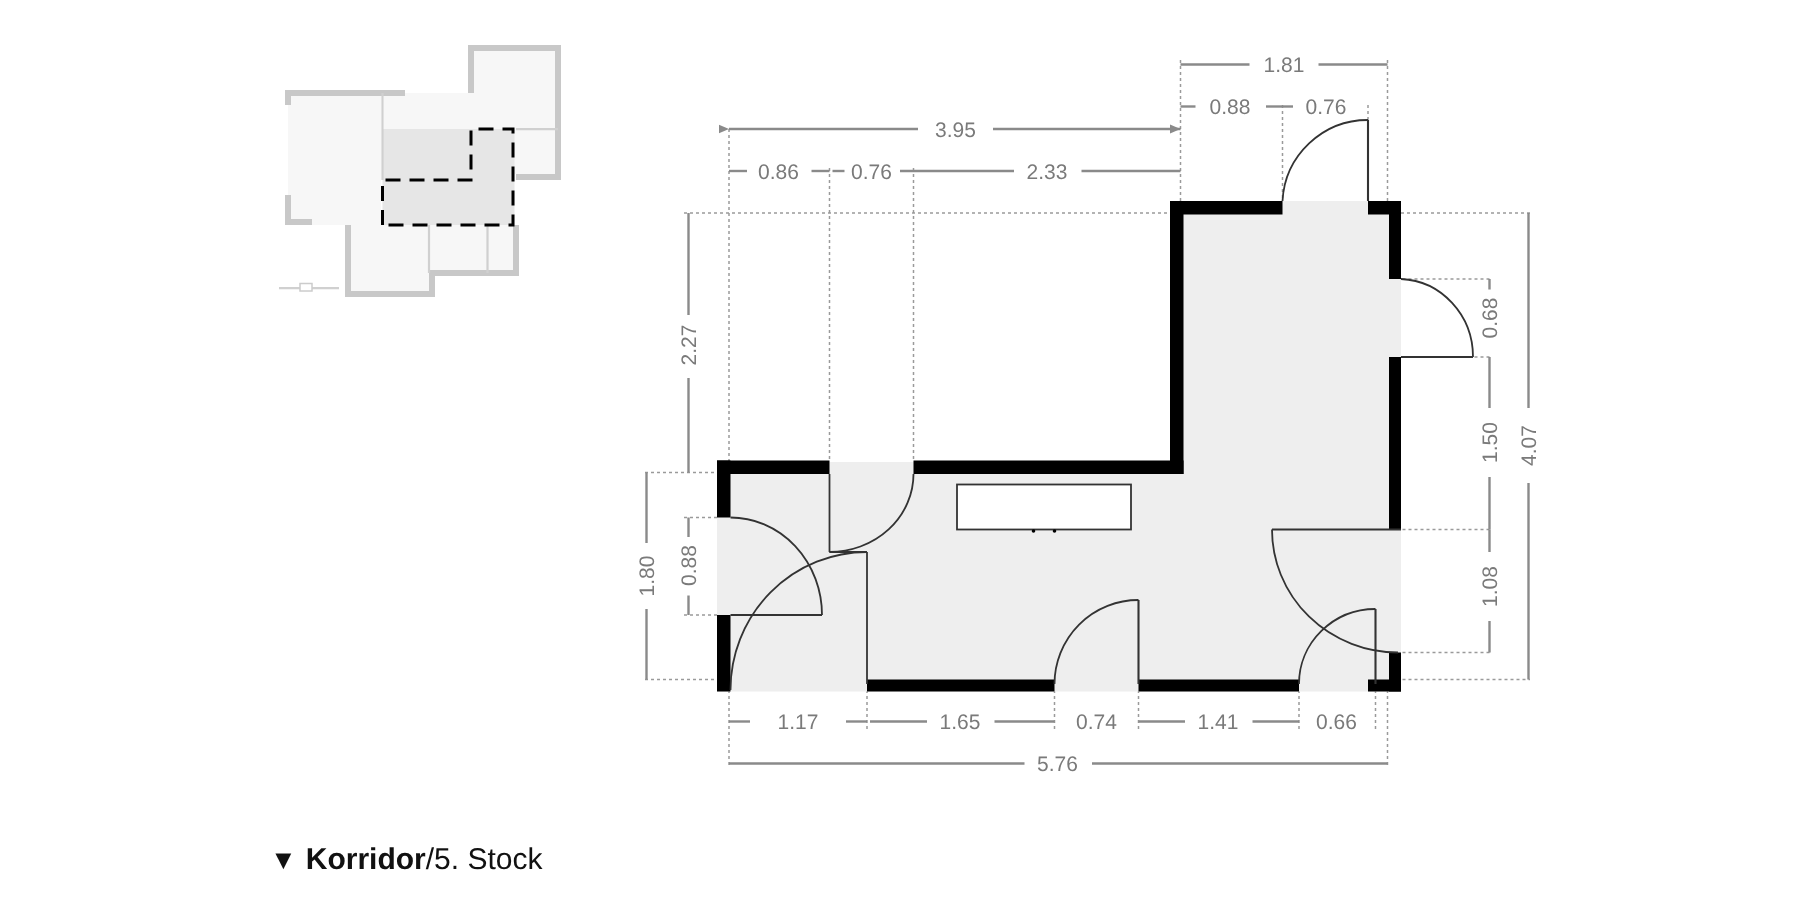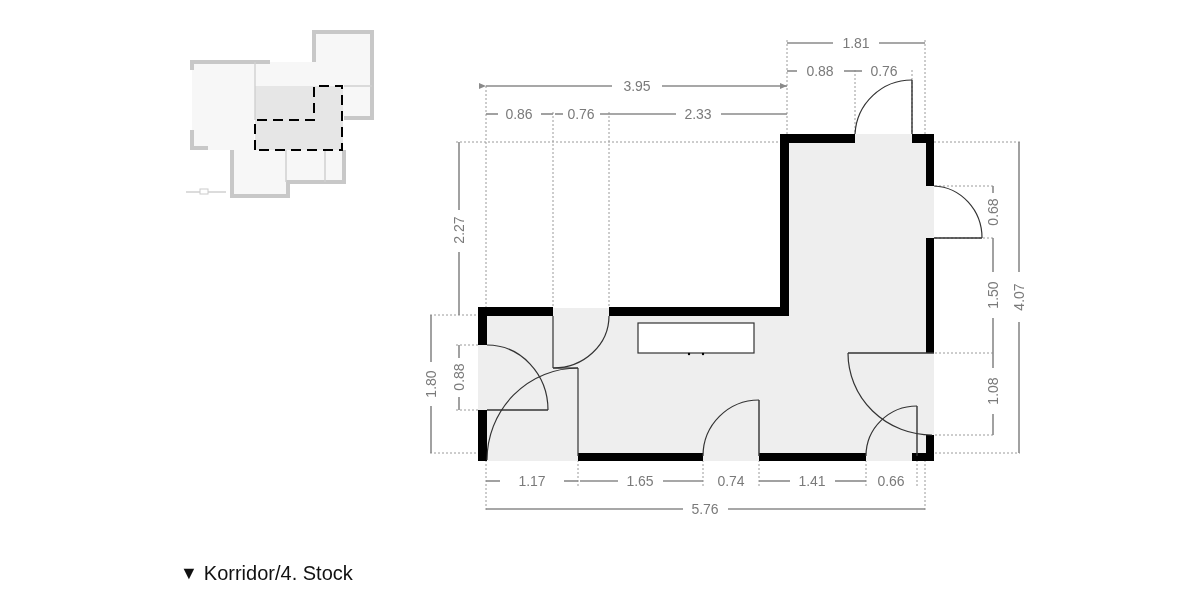--- a/index.html
+++ b/index.html
@@ -13,21 +13,21 @@
     .door-arc { stroke: #333333; stroke-width: 1.2; fill: none; }
     .door-leaf { stroke: #333333; stroke-width: 1.4; }
     .mini-wall { stroke: #c8c8c8; stroke-width: 4; fill: none; }
     .mini-room { fill: #f7f7f7; }
     .mini-line { stroke: #d0d0d0; stroke-width: 1.5; }
     .floor-label {
       position: absolute; left: 180px; top: 562px; font-size: 20px; color: #111;
       display: flex; align-items: center; gap: 6px;
     }
     .floor-label .tri { font-size: 18px; }
-    .floor-label .room { font-weight: normal; }
+    .floor-label .room { font-weight: bold; }
   </style>
 </head>
 <body>
 
 <svg class="canvas" viewBox="0 0 1200 600" xmlns="http://www.w3.org/2000/svg">
   <defs>
     <marker id="arr" markerWidth="8" markerHeight="8" refX="7" refY="4" orient="auto" markerUnits="userSpaceOnUse">
       <path d="M0,1 L7,4 L0,7 Z" fill="#8a8a8a"></path>
     </marker>
   </defs>
@@ -216,14 +216,14 @@
   </g>
   <g>
     <line class="dim-line" x1="486" y1="509" x2="683" y2="509"></line>
     <text class="dim-text" x="705" y="514" text-anchor="middle">5.76</text>
     <line class="dim-line" x1="728" y1="509" x2="925" y2="509"></line>
   </g>
 </svg>
 
 <div class="floor-label">
   <span class="tri">▼</span>
-  <span><span class="room">Korridor</span><span>/</span><span>4. Stock</span></span>
+  <span><span class="room">Korridor</span><span>/</span><span>5. Stock</span></span>
 </div>
 
 </body></html>

